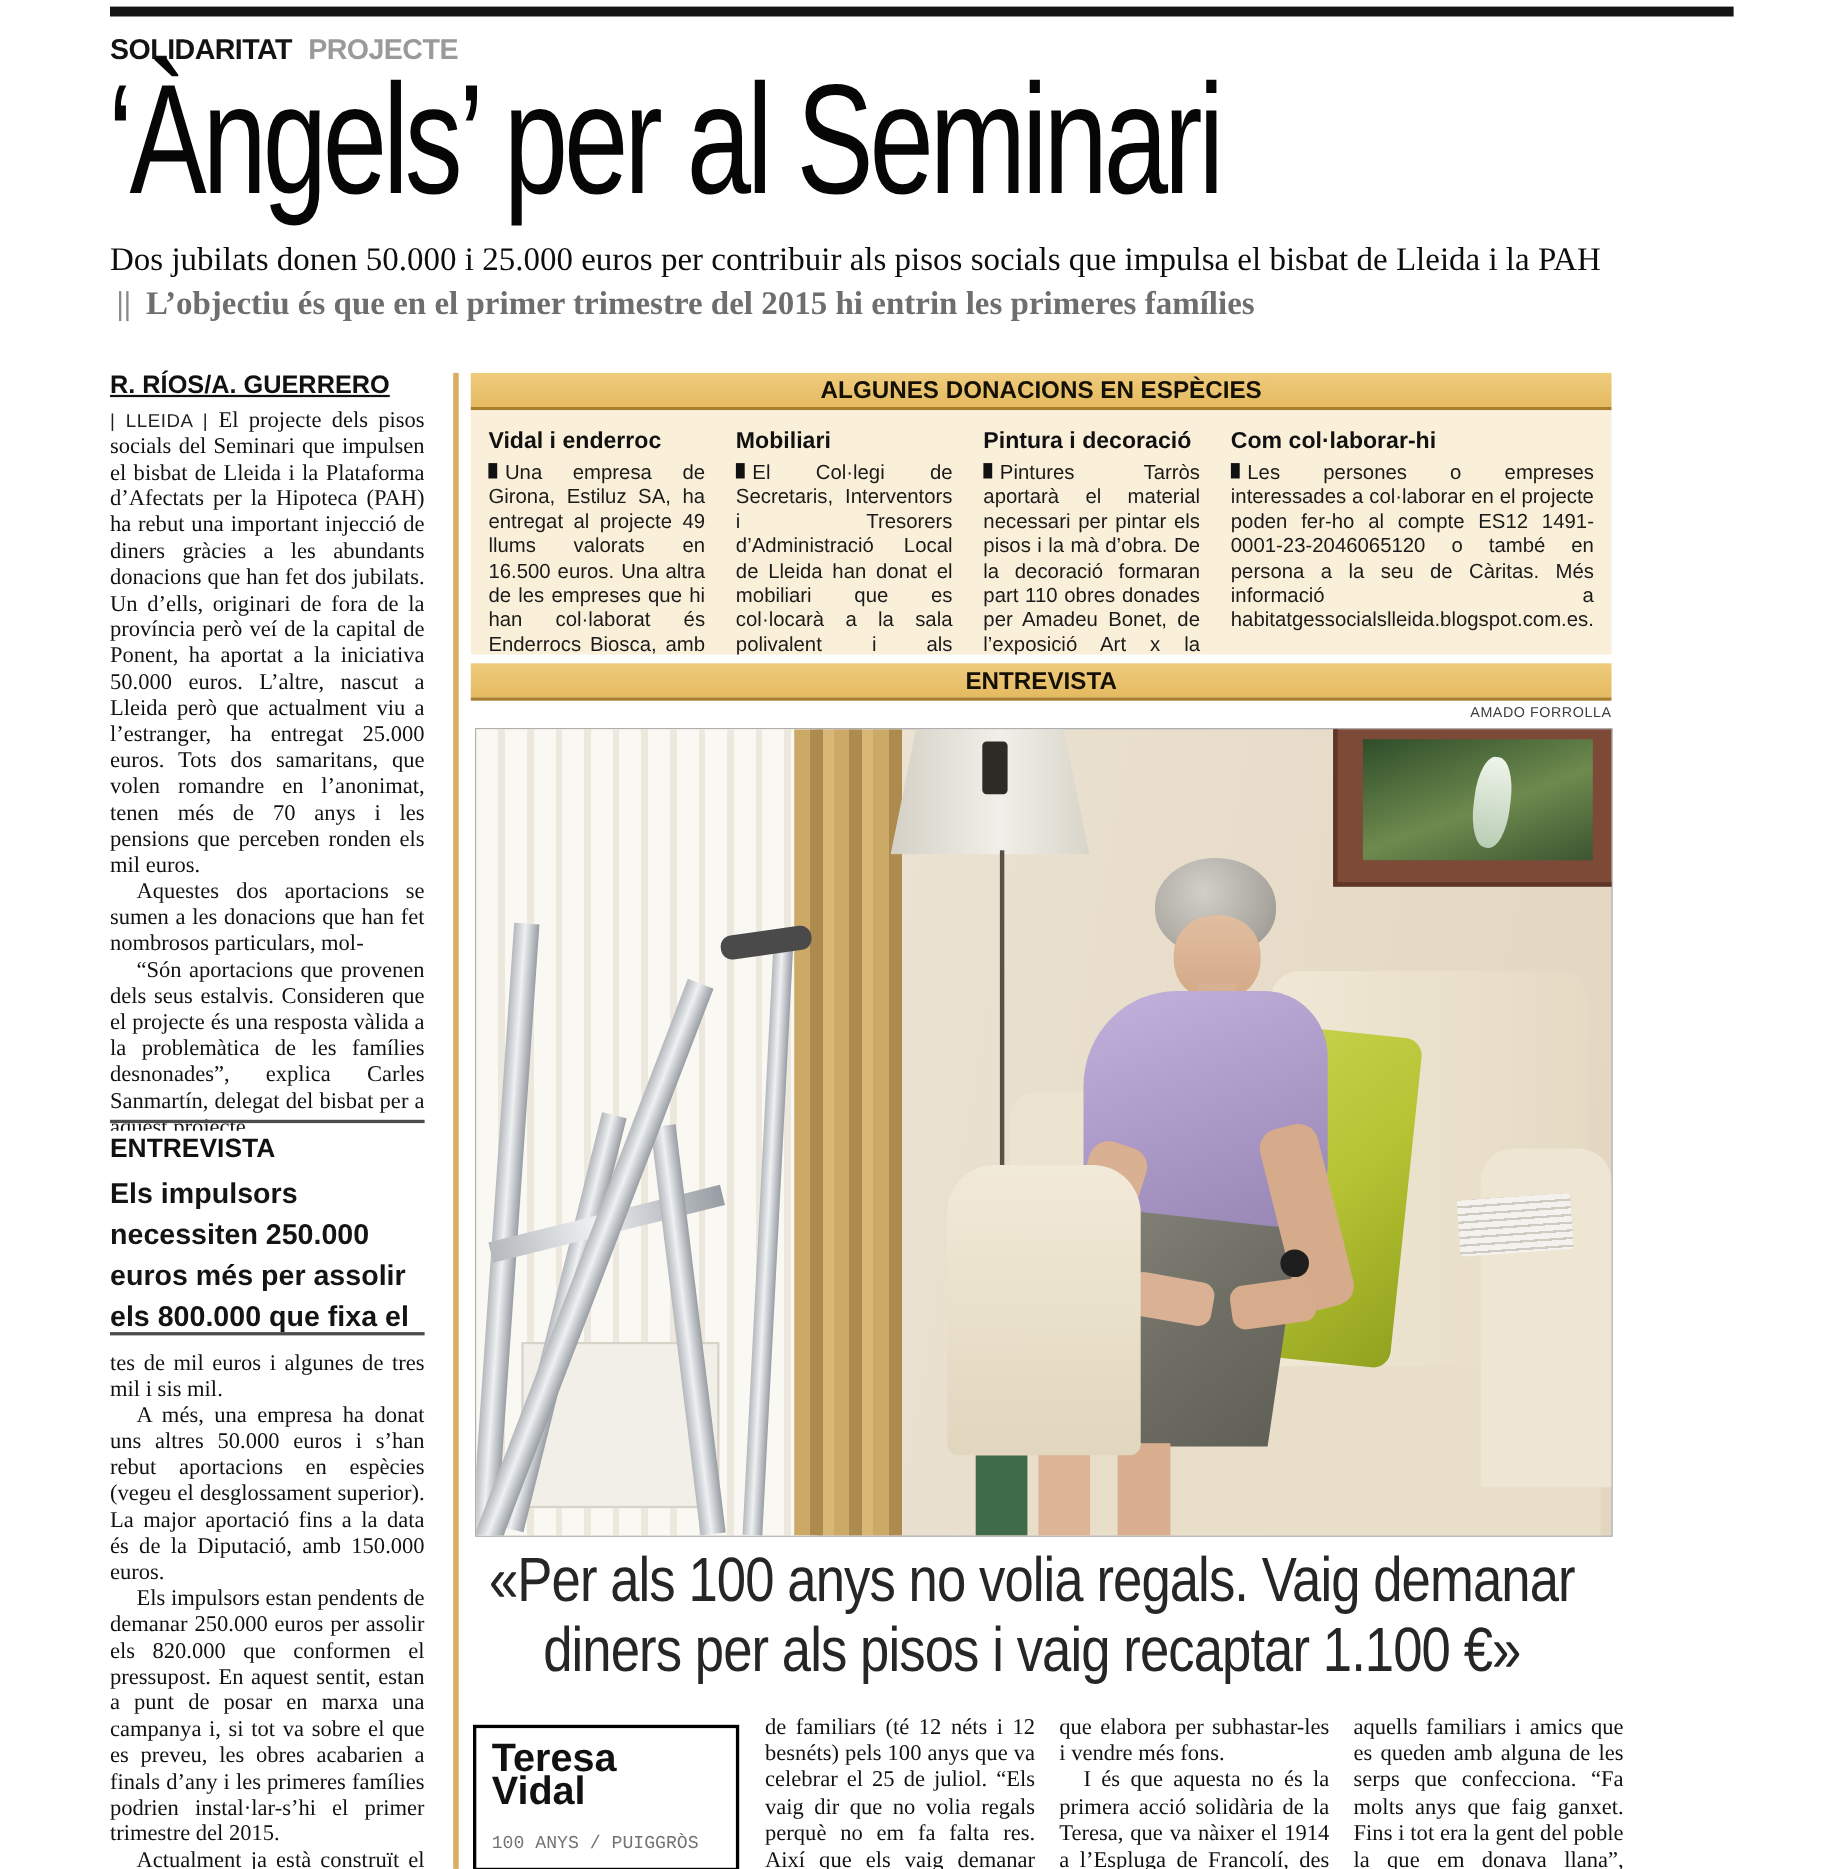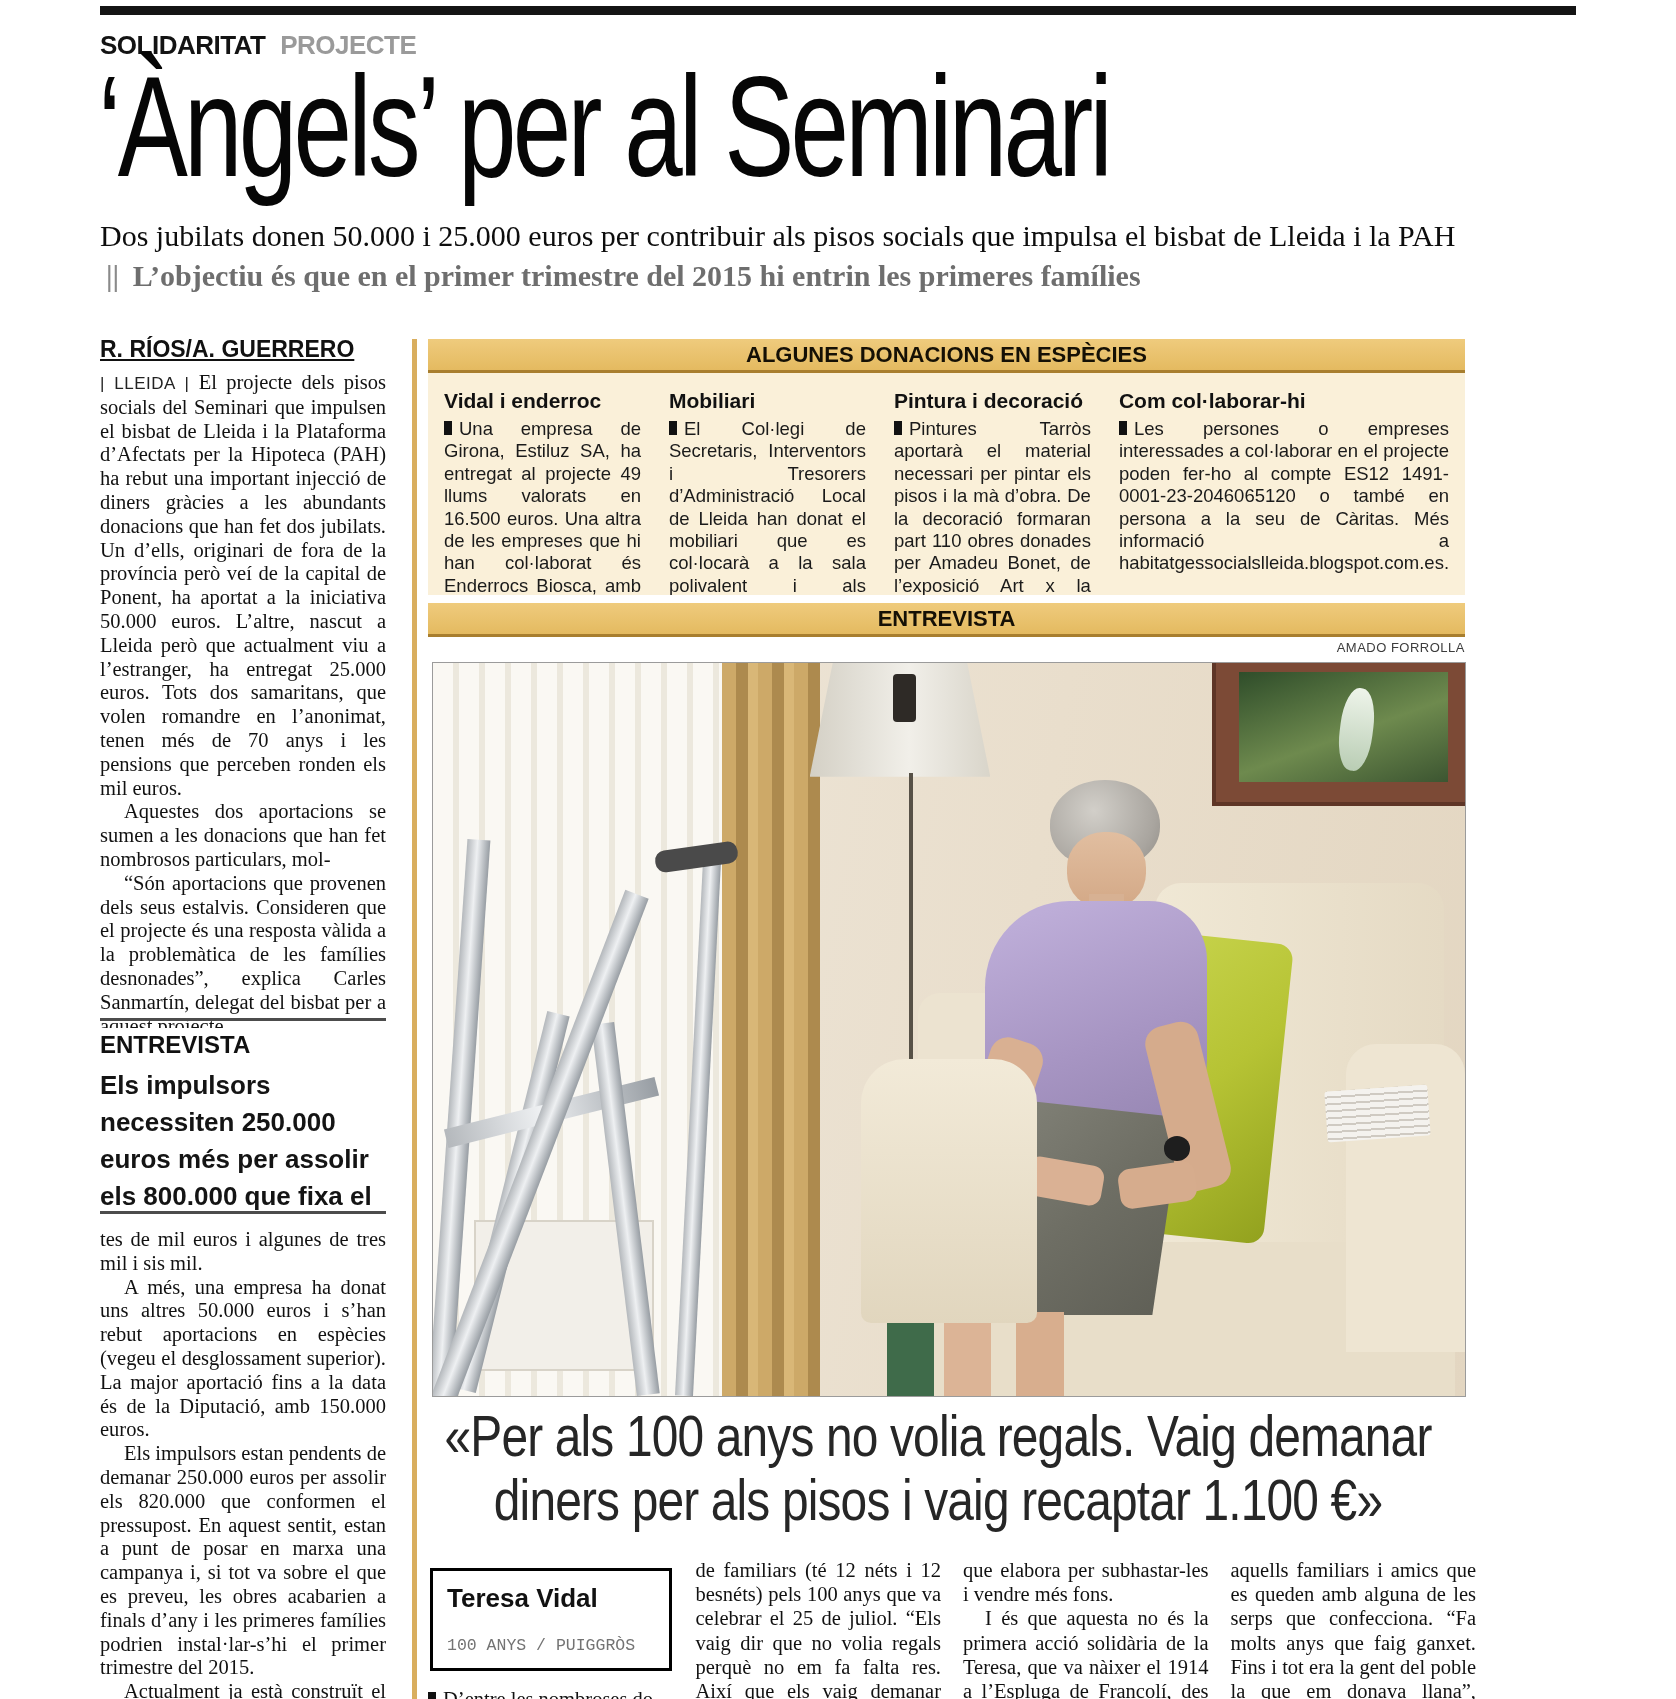--- a/index.html
+++ b/index.html
@@ -108,21 +108,21 @@
          font-family:"Liberation Sans",sans-serif;font-weight:400;font-size:57px;line-height:64px;
          color:#262626;letter-spacing:-1px;transform:scaleX(0.84);transform-origin:center top;}
 
   
   .interview{position:absolute;left:428px;top:1558px;width:1048px;height:141px;overflow:hidden;
              display:flex;gap:22px;}
   .iv-col{flex:1;font-size:20.5px;line-height:24.2px;text-align:justify;}
   .iv-col p{margin:0;}
   .iv-col p.ind{text-indent:22px;}
   .namebox{border:3px solid #000;padding:12px 14px 10px 14px;margin:10px 2px 16px 2px;}
-  .iv-name{font-family:"Liberation Sans",sans-serif;font-weight:bold;font-size:26px;line-height:30px;}
+  .iv-name{font-family:"Liberation Sans",sans-serif;font-weight:bold;font-size:36px;line-height:30px;}
   .iv-detail{font-family:Liberation Mono, monospace;font-size:16.5px;margin-top:21px;color:#737373;}
 </style>
 </head>
 <body>
 
 <div class="page">
 
   <div class="topbar"></div>
 
   <div class="kicker">

